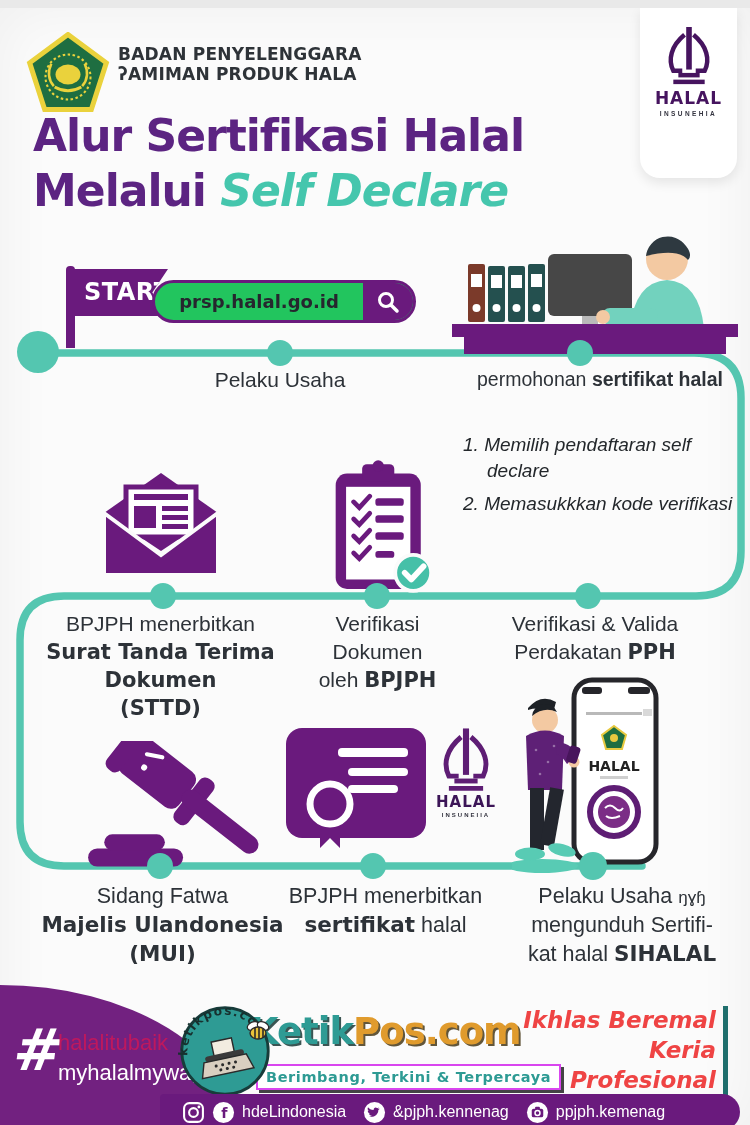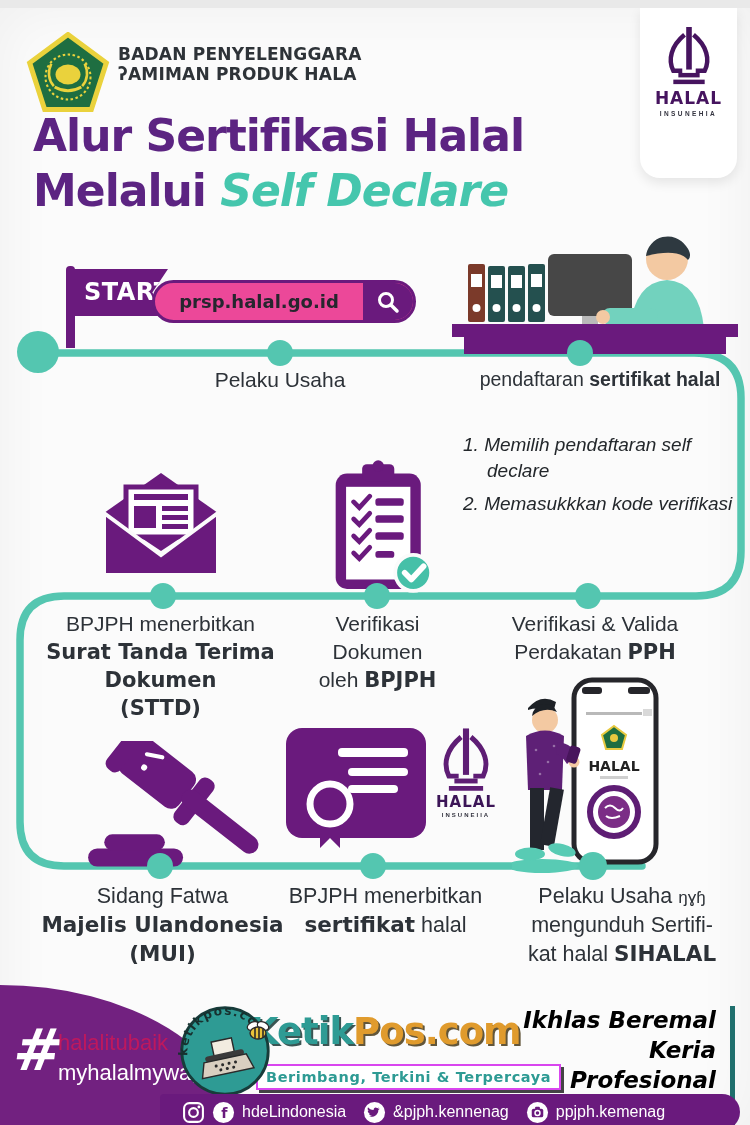--- a/index.html
+++ b/index.html
@@ -20,21 +20,21 @@
   .title{left:33px;top:100px;font-family:"DejaVu Sans",sans-serif;font-weight:700;font-size:44px;
     line-height:1.25;color:#5c2482;letter-spacing:-1px;}
   .title .accent{color:#45c6ad;font-style:italic;}
   
   .layer{left:0;top:0;width:750px;height:1125px;pointer-events:none;}
   .flagpole{left:66px;top:258px;width:9px;height:82px;background:#6a1a7d;border-radius:4px 4px 0 0;}
   .flag{left:70px;top:261px;width:98px;height:47px;background:#6a1a7d;
     clip-path:polygon(0 0,100% 0,84% 50%,100% 100%,0 100%);
     color:#fff;font-family:"DejaVu Sans",sans-serif;font-weight:800;font-size:24px;
     line-height:47px;padding-left:14px;box-sizing:border-box;letter-spacing:.5px;}
-  .search{left:152px;top:272px;width:264px;height:43px;background:#ec4899;border:3.5px solid #6a1a7d;
+  .search{left:152px;top:272px;width:264px;height:43px;background:#22c55e;border:3.5px solid #6a1a7d;
     border-radius:22px;box-sizing:border-box;display:flex;align-items:center;overflow:hidden;}
   .search .url{flex:1;text-align:center;font-family:"DejaVu Sans",sans-serif;font-weight:700;font-size:18px;color:#26262e;}
   .search .mag{width:50px;align-self:stretch;background:#6a1a7d;display:flex;align-items:center;justify-content:center;border-radius:0 16px 16px 0;}
   .cap{text-align:center;line-height:1.34;font-size:21px;color:#2d3238;}
   .cap .sm{font-size:17px;}
   .substeps{left:463px;top:424px;width:272px;font-style:italic;font-size:19px;color:#23272b;line-height:1.35;}
   .substep{padding-left:24px;text-indent:-24px;margin-bottom:8px;font-weight:500;}
   .minihalal{left:427px;top:718px;width:78px;display:flex;flex-direction:column;align-items:center;}
   .minihalal .mh-t{font-family:"DejaVu Sans",sans-serif;font-weight:800;font-size:15px;color:#3c1557;letter-spacing:1px;margin-top:1px;}
   .minihalal .mh-s{font-size:6px;letter-spacing:2px;font-weight:700;color:#33333f;margin-top:1px;}
@@ -42,21 +42,21 @@
   .blob{left:0;bottom:0;width:238px;height:148px;background:#722180;border-top-right-radius:238px 148px;}
   .hash-sym{left:14px;top:1008px;color:#fff;font-family:"DejaVu Sans",sans-serif;font-weight:800;font-size:58px;transform:skewX(-8deg);}
   .hash1{left:58px;top:1022px;color:#be185d;font-size:22px;font-weight:500;}
   .hash2{left:58px;top:1052px;color:#fff;font-size:22px;font-weight:500;}
   .kp-wordmark{left:250px;top:1002px;font-family:"DejaVu Sans",sans-serif;font-weight:800;font-size:37px;letter-spacing:-1px;white-space:nowrap;}
   .kp-teal{color:#2e9b94;text-shadow:2px 2px 0 rgba(25,55,53,.85);}
   .kp-orange{color:#e09b2d;text-shadow:2px 2px 0 rgba(60,45,10,.8);}
   .kp-tagline{left:256px;top:1056px;background:#fff;border:2px solid #d946ef;box-shadow:3px 3px 0 rgba(35,35,35,.85);
     color:#2e9b94;font-family:"DejaVu Sans",sans-serif;font-weight:700;font-size:14.5px;letter-spacing:.6px;padding:3px 8px;white-space:nowrap;}
   .motto{left:516px;top:998px;width:200px;text-align:right;font-style:italic;font-size:23px;font-weight:600;
-    color:#000000;line-height:1.3;padding-right:14px;border-right:5px solid #1f6f6d;font-family:"DejaVu Sans",sans-serif;}
+    color:#ef4444;line-height:1.3;padding-right:7px;border-right:5px solid #1f6f6d;font-family:"DejaVu Sans",sans-serif;}
   .botbar{left:160px;bottom:3px;width:580px;height:36px;background:#6a1a7d;border-radius:6px 28px 28px 6px;
     display:flex;align-items:center;gap:7px;padding-left:22px;box-sizing:border-box;}
   .botbar .soclabel{color:#fff;font-size:16px;font-weight:500;margin-right:10px;white-space:nowrap;}
   .icon-circ{width:23px;height:23px;}
 </style>
 </head>
 <body>
 
 <svg width="0" height="0" style="position:absolute">
   <defs>
@@ -134,21 +134,21 @@
     <rect x="150" y="76" width="56" height="17" rx="8" fill="#72d2be"></rect>
     <circle cx="151" cy="85" r="7" fill="#f3c9a2"></circle>
     <rect x="0" y="92" width="286" height="13" fill="#6a1a7d"></rect>
     <rect x="12" y="105" width="262" height="17" fill="#6a1a7d"></rect>
   </svg>
 
   <div class="abs cap" style="left:130px;top:358px;width:300px;z-index:4">
     <div>Pelaku Usaha</div>
   </div>
   <div class="abs cap" style="left:455px;top:358px;width:290px;font-size:19.5px;z-index:4">
-    <div><span>pendaftaran </span><span style="font-weight:700">sertifikat halal</span></div>
+    <div><span>permohonan </span><span style="font-weight:700">sertifikat halal</span></div>
   </div>
   <div class="abs substeps" style="z-index:4">
     <div class="substep"><span>1.</span> <span>Memilih pendaftaran self declare</span></div>
     <div class="substep"><span>2.</span> <span>Memasukkkan kode verifikasi</span></div>
   </div>
 
   <svg class="abs" style="left:95px;top:455px;z-index:2" width="132" height="120" viewBox="0 0 130 120">
     <path d="M8 50 L65 10 L122 50 L65 88 Z" fill="#6a1a7d"></path>
     <rect x="30" y="24" width="70" height="50" fill="#fff" stroke="#6a1a7d" stroke-width="5"></rect>
     <rect x="38" y="31" width="54" height="6" fill="#6a1a7d"></rect>

